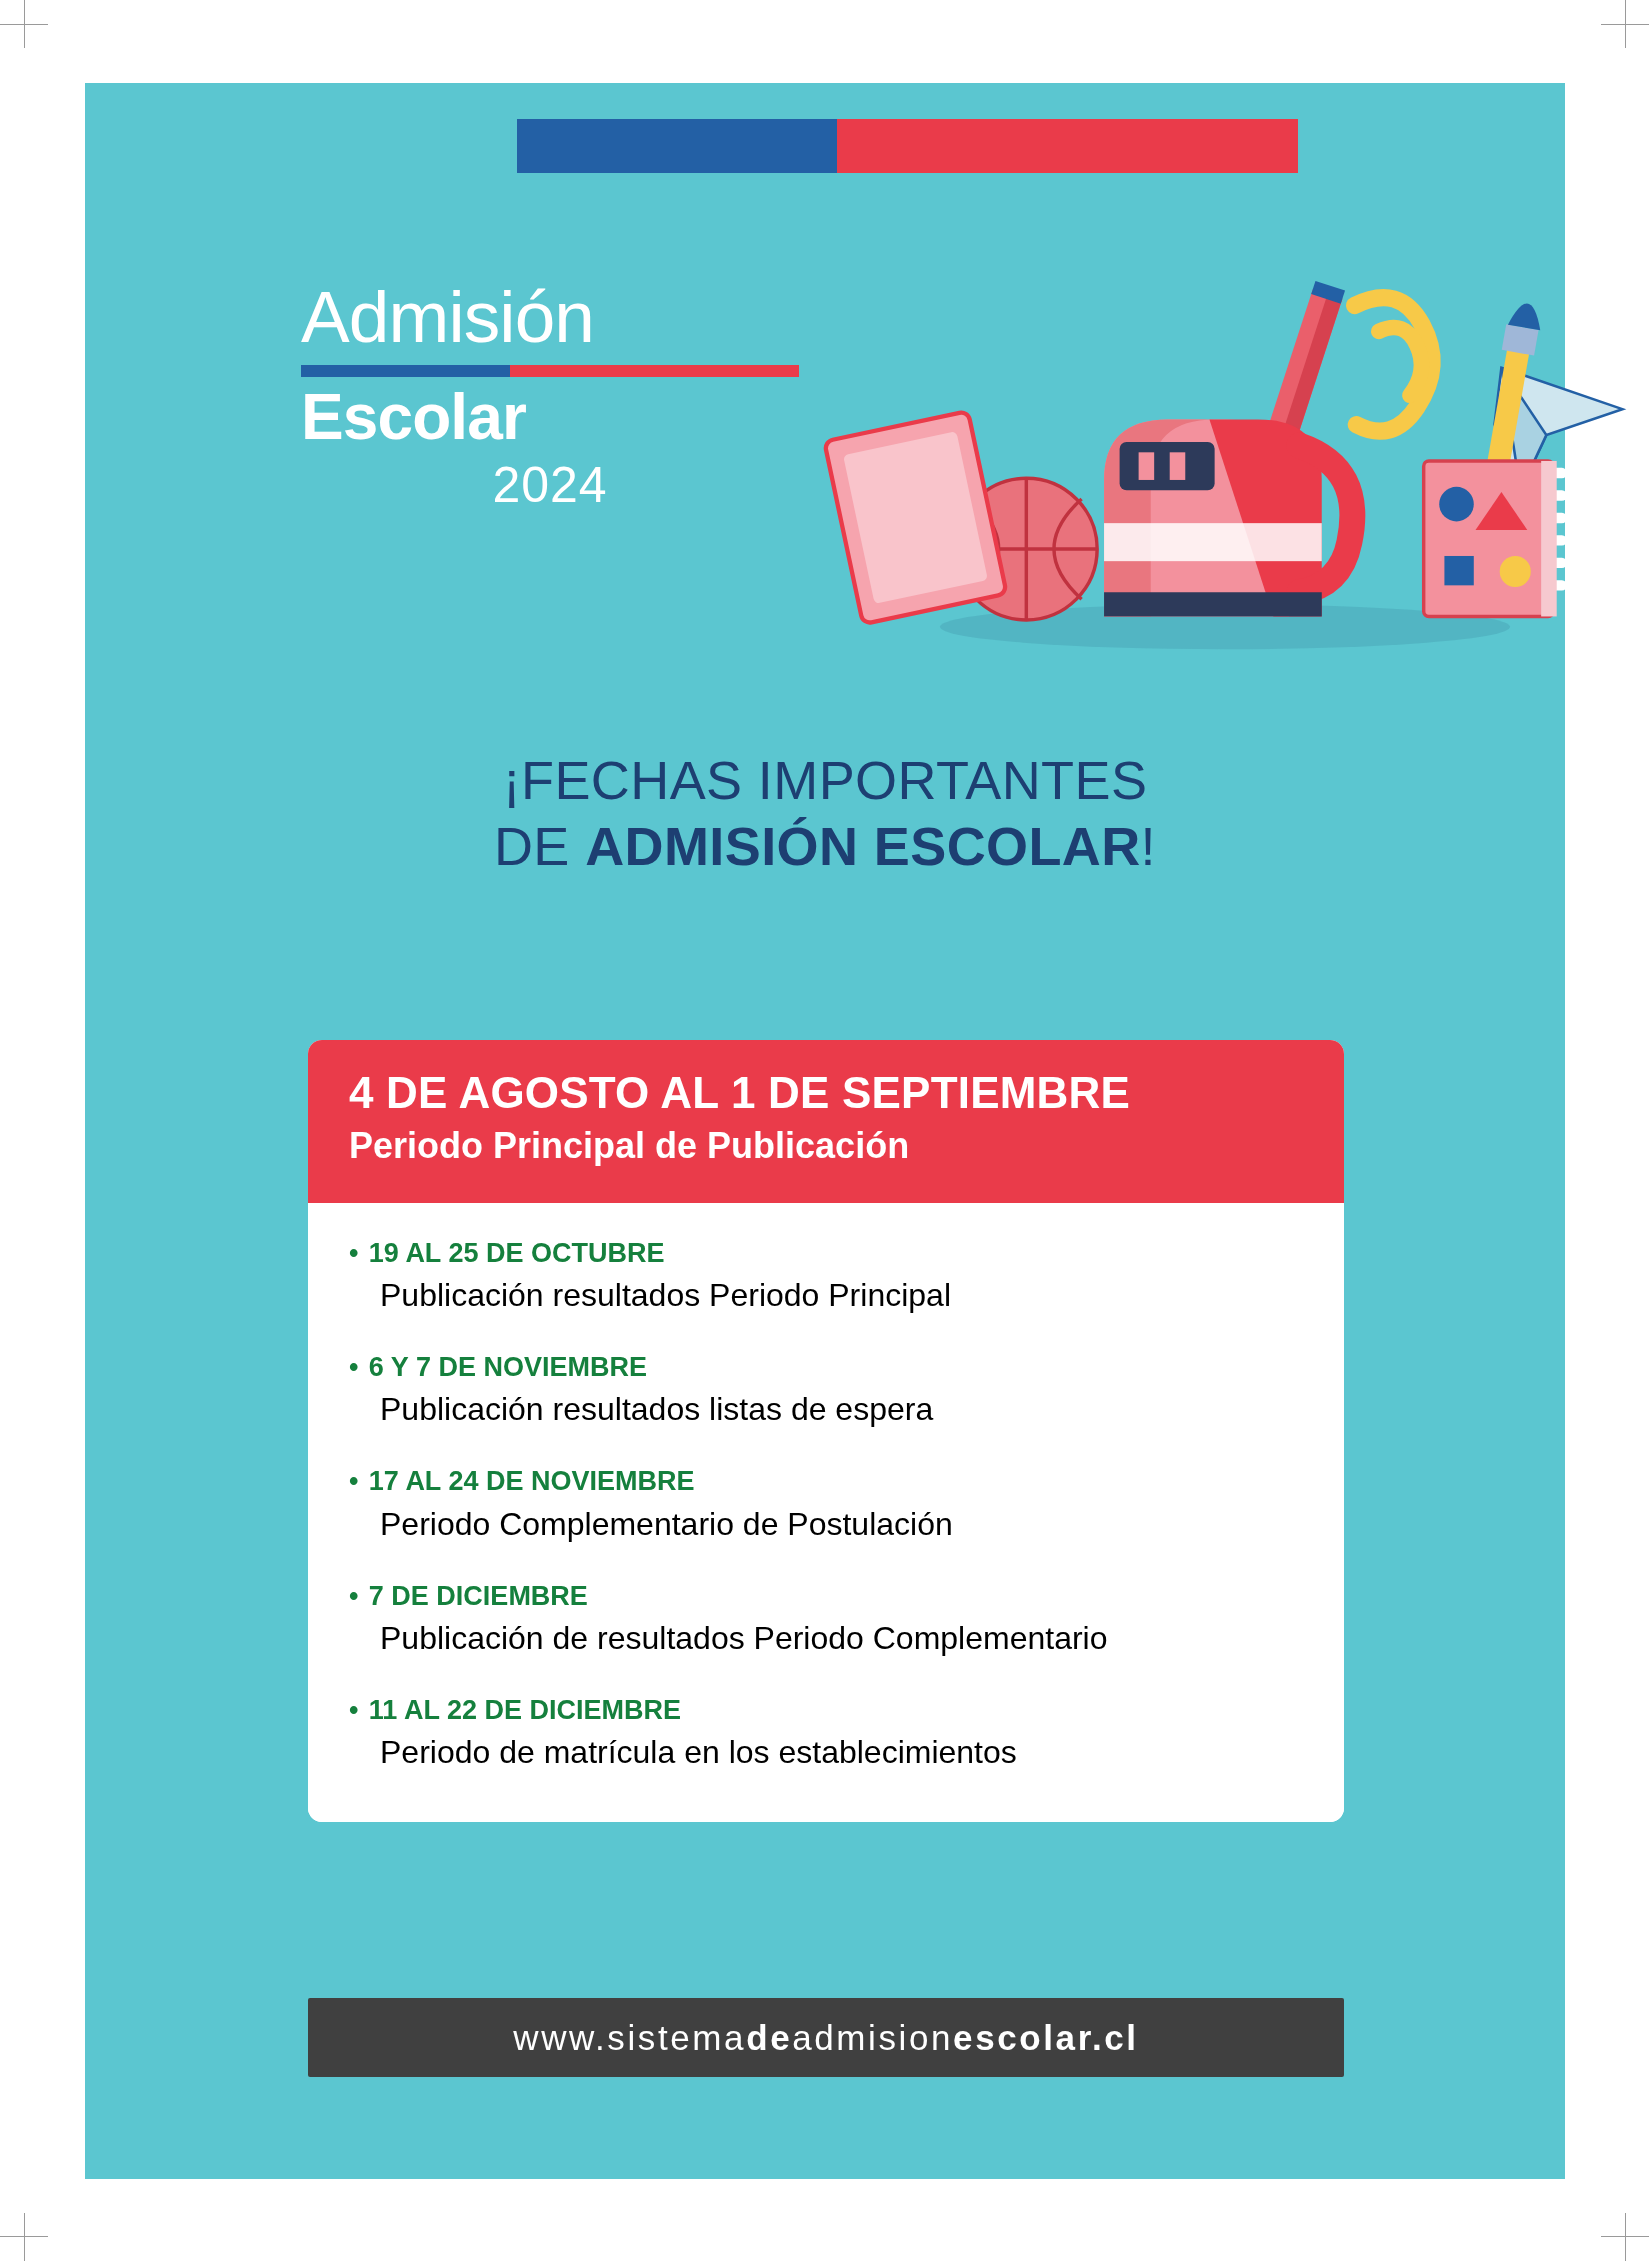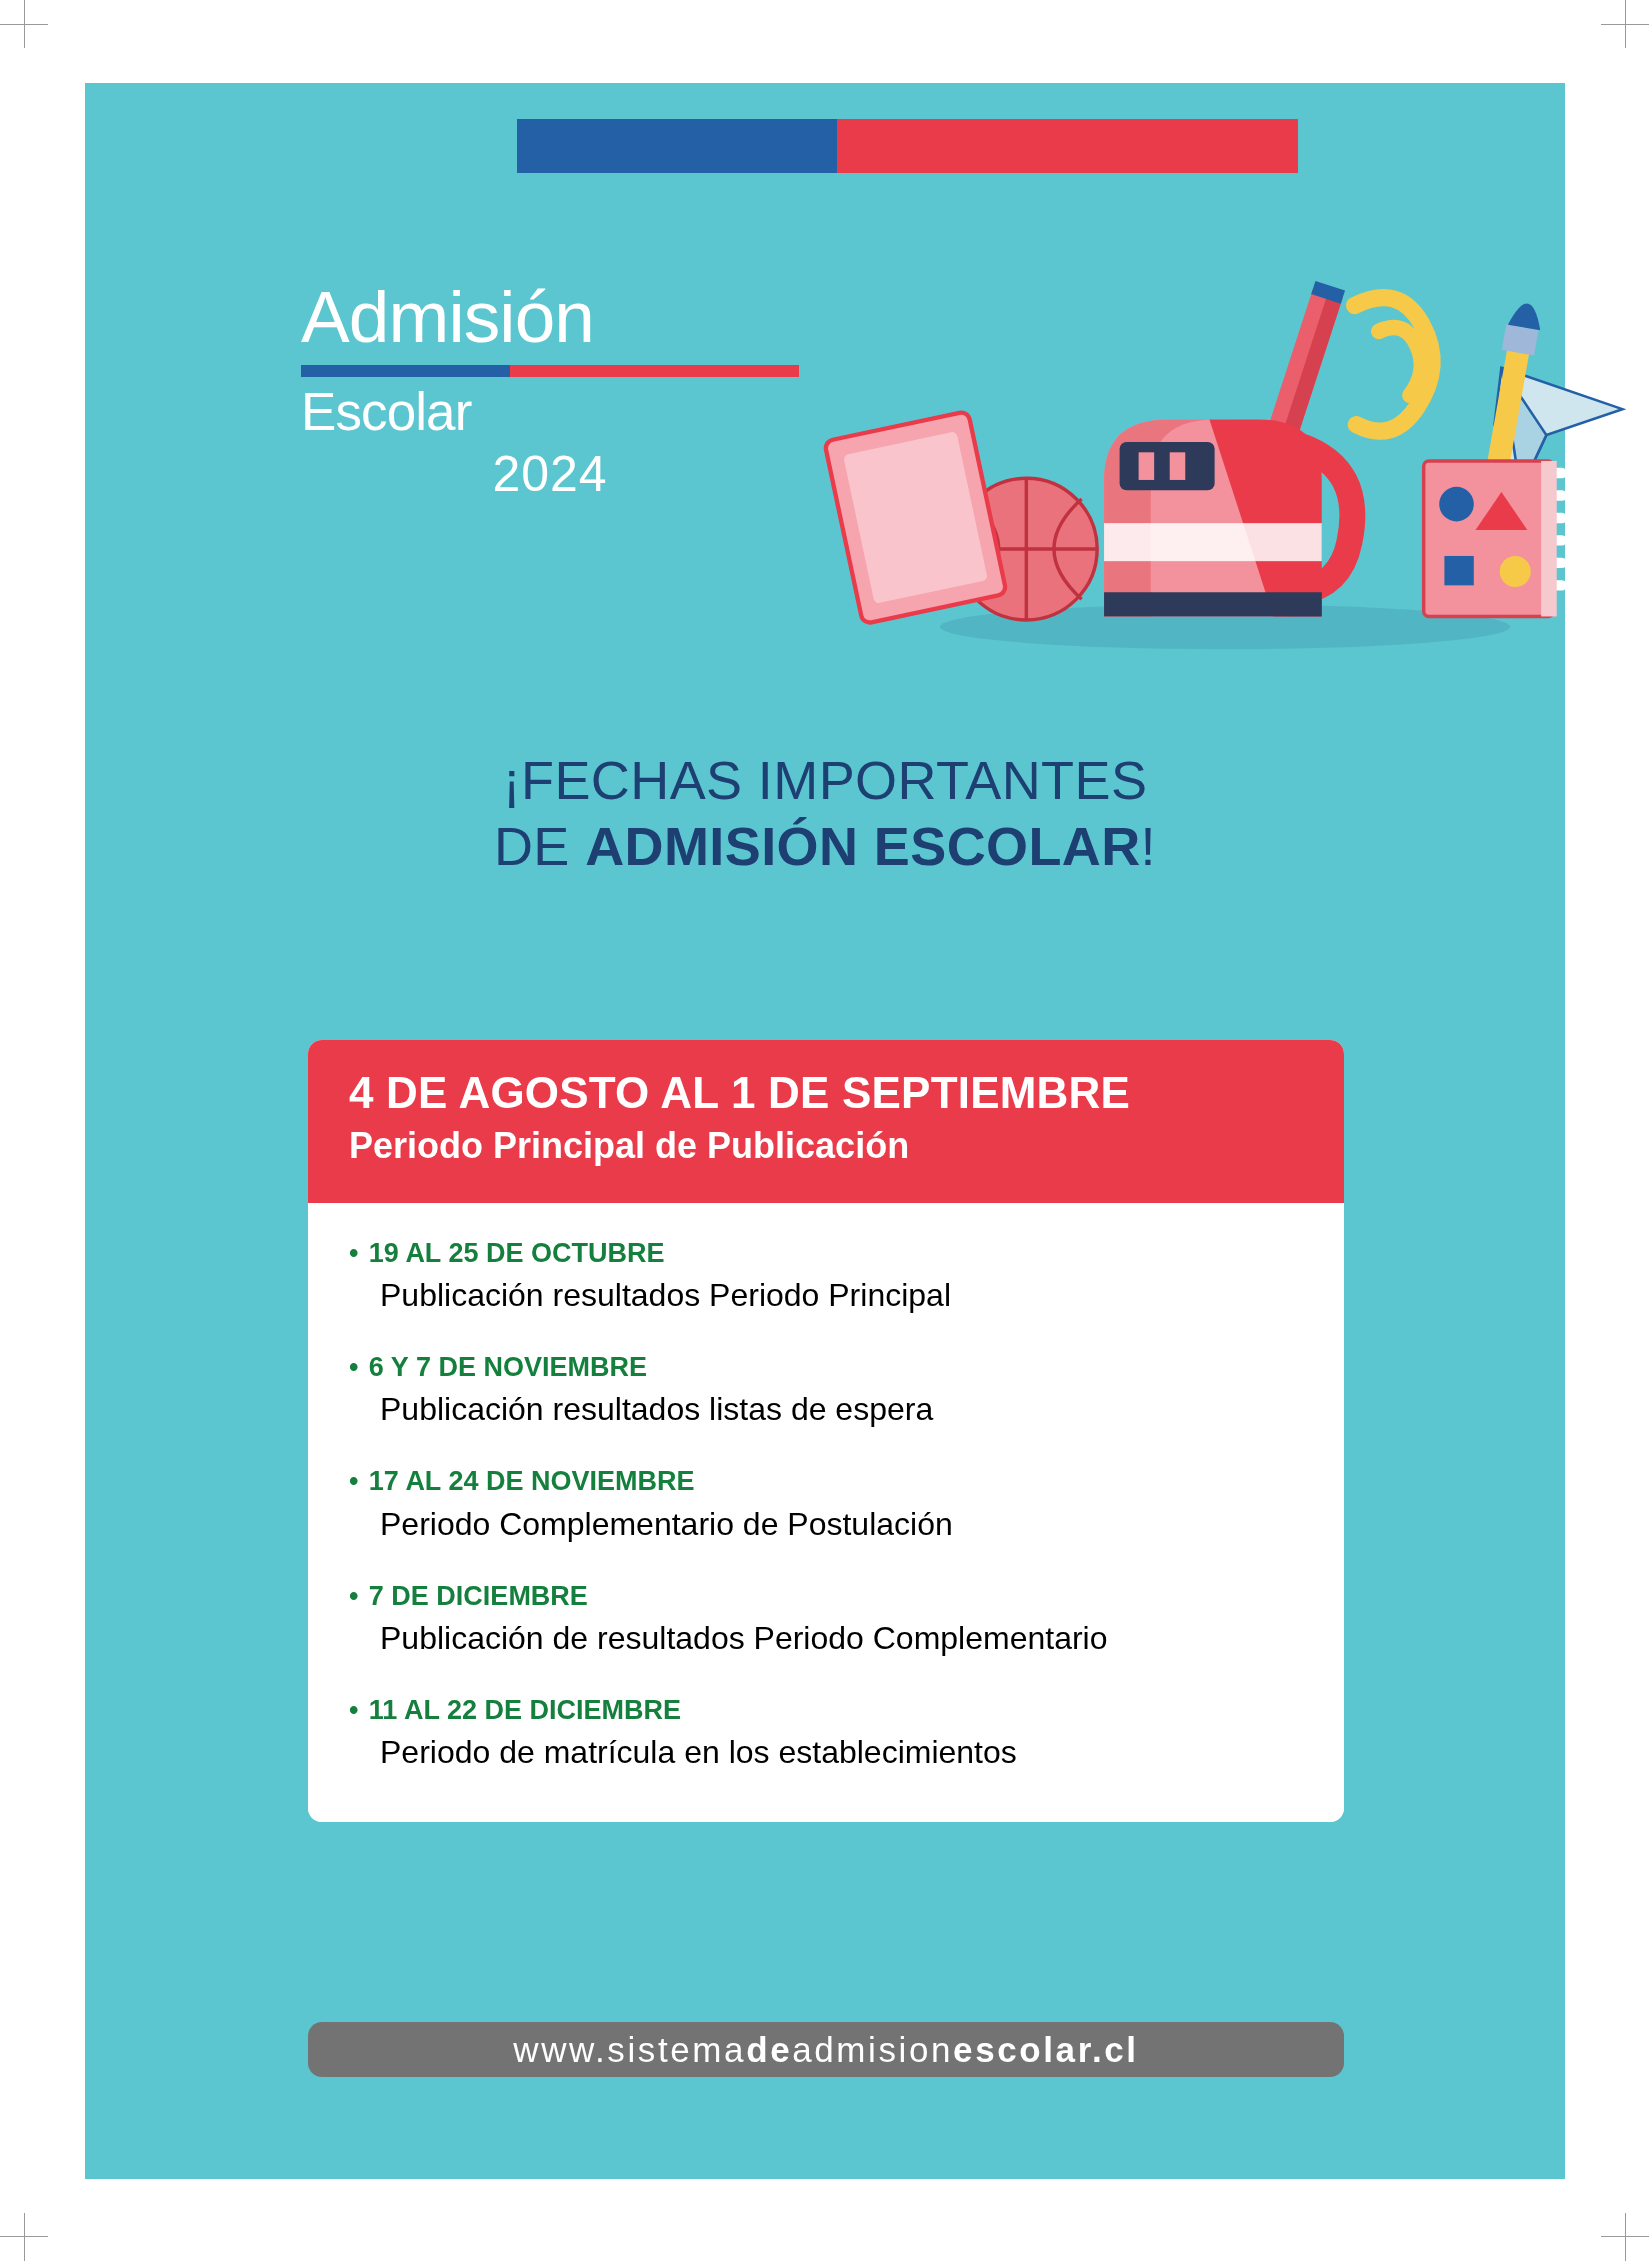--- a/index.html
+++ b/index.html
@@ -61,22 +61,22 @@
   }
   .logo .rule {
     margin: 12px 0 7px 0;
     width: 498px;
     height: 12px;
     display: flex;
   }
   .logo .rule .b { width: 42%; background: #2360a5; }
   .logo .rule .r { width: 58%; background: #ea3b4a; }
   .logo .l2 {
-    font-size: 53px;
-    font-weight: 400;
+    font-size: 64px;
+    font-weight: 700;
     letter-spacing: -0.9px;
     line-height: 1.05;
   }
   .logo .year {
     margin-top: 5.2px;
     text-align: center;
     width: 498px;
     font-size: 50px;
     font-weight: 300;
     letter-spacing: 0.9px;
@@ -158,23 +158,23 @@
     margin-top: 7px;
     margin-left: 31px;
   }
 
   
   .urlbar {
     position: absolute;
     left: 223px;
     bottom: 102px;
     width: 1036px;
-    height: 55px;
-    background: #737373;
-    border-radius: 14px;
+    height: 79px;
+    background: #404040;
+    border-radius: 2px;
     display: flex;
     align-items: center;
     justify-content: center;
   }
   .urlbar .url {
     color: #ffffff;
     font-size: 35px;
     letter-spacing: 2.6px;
   }
   .urlbar .url .light { font-weight: 300; }

